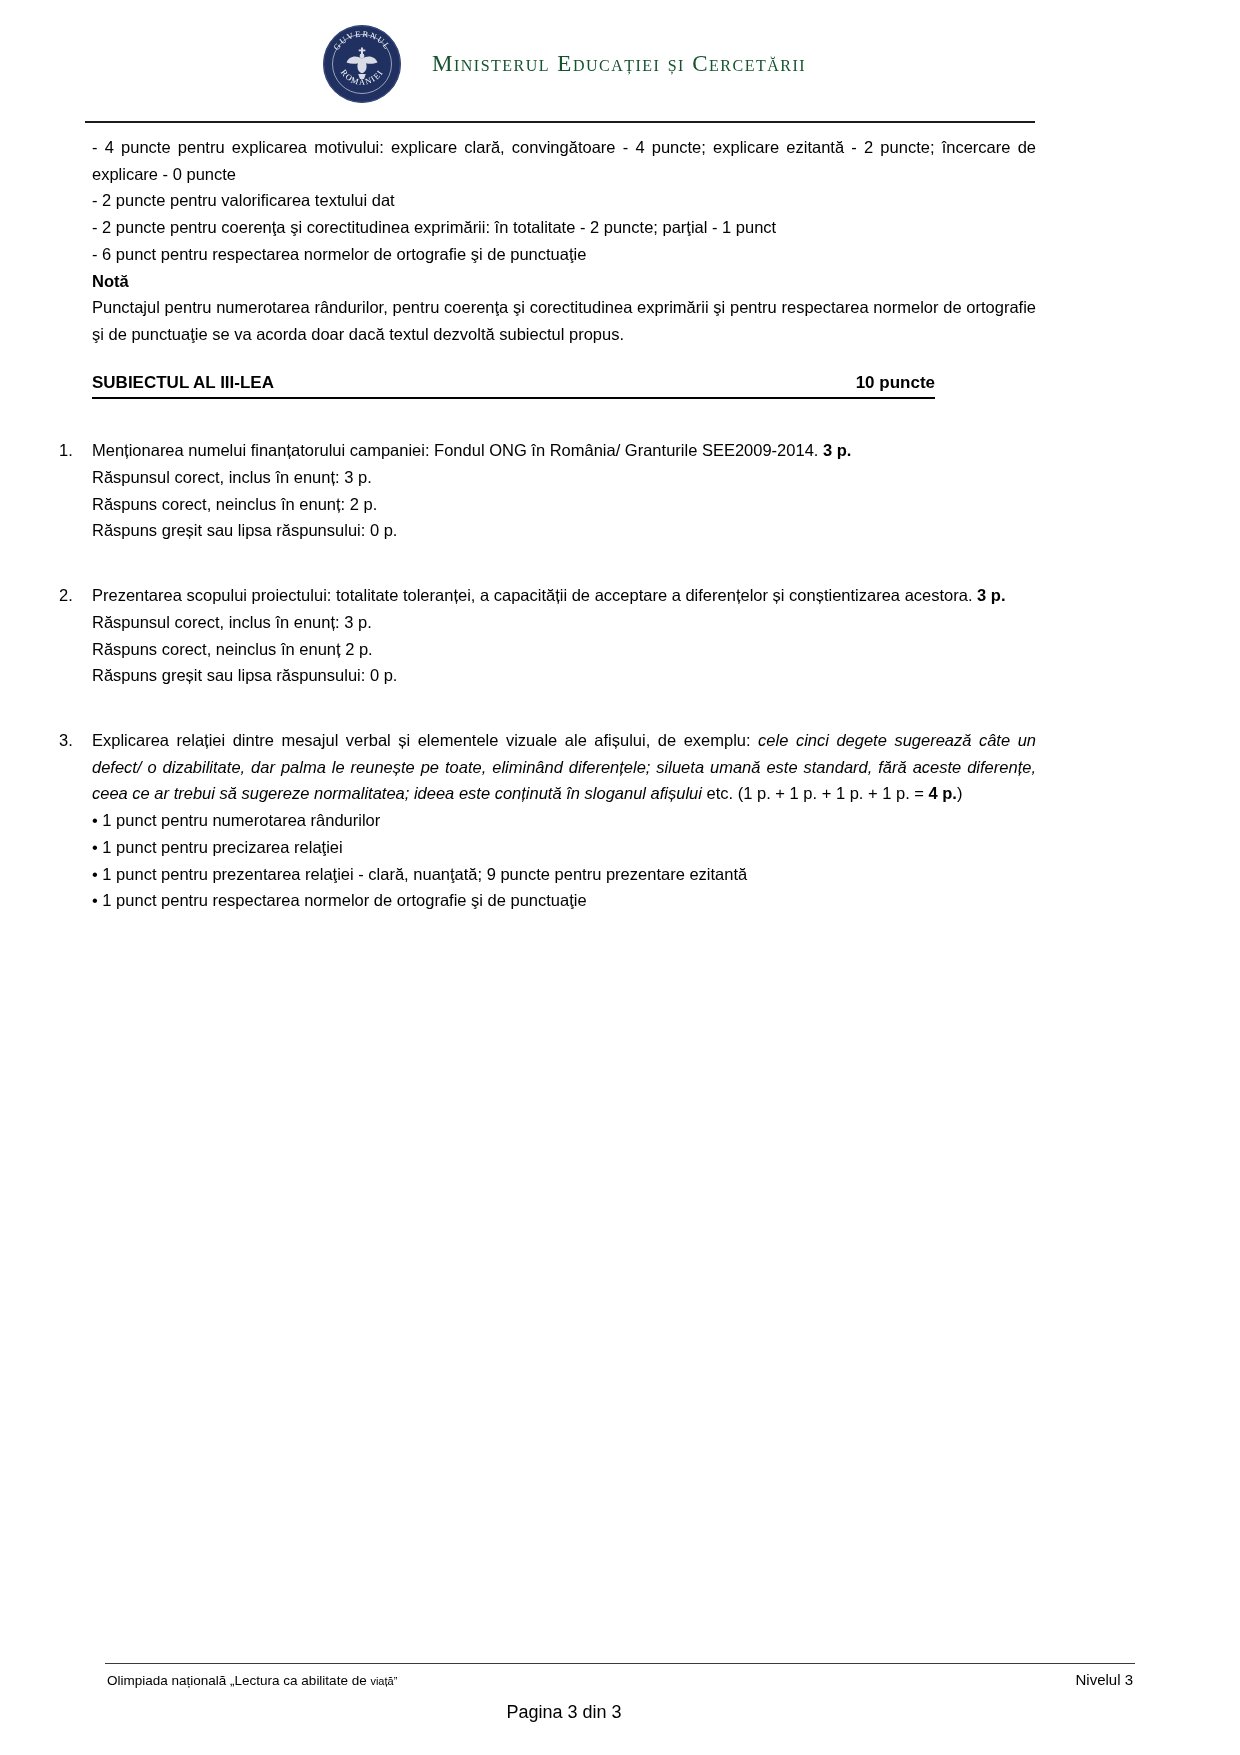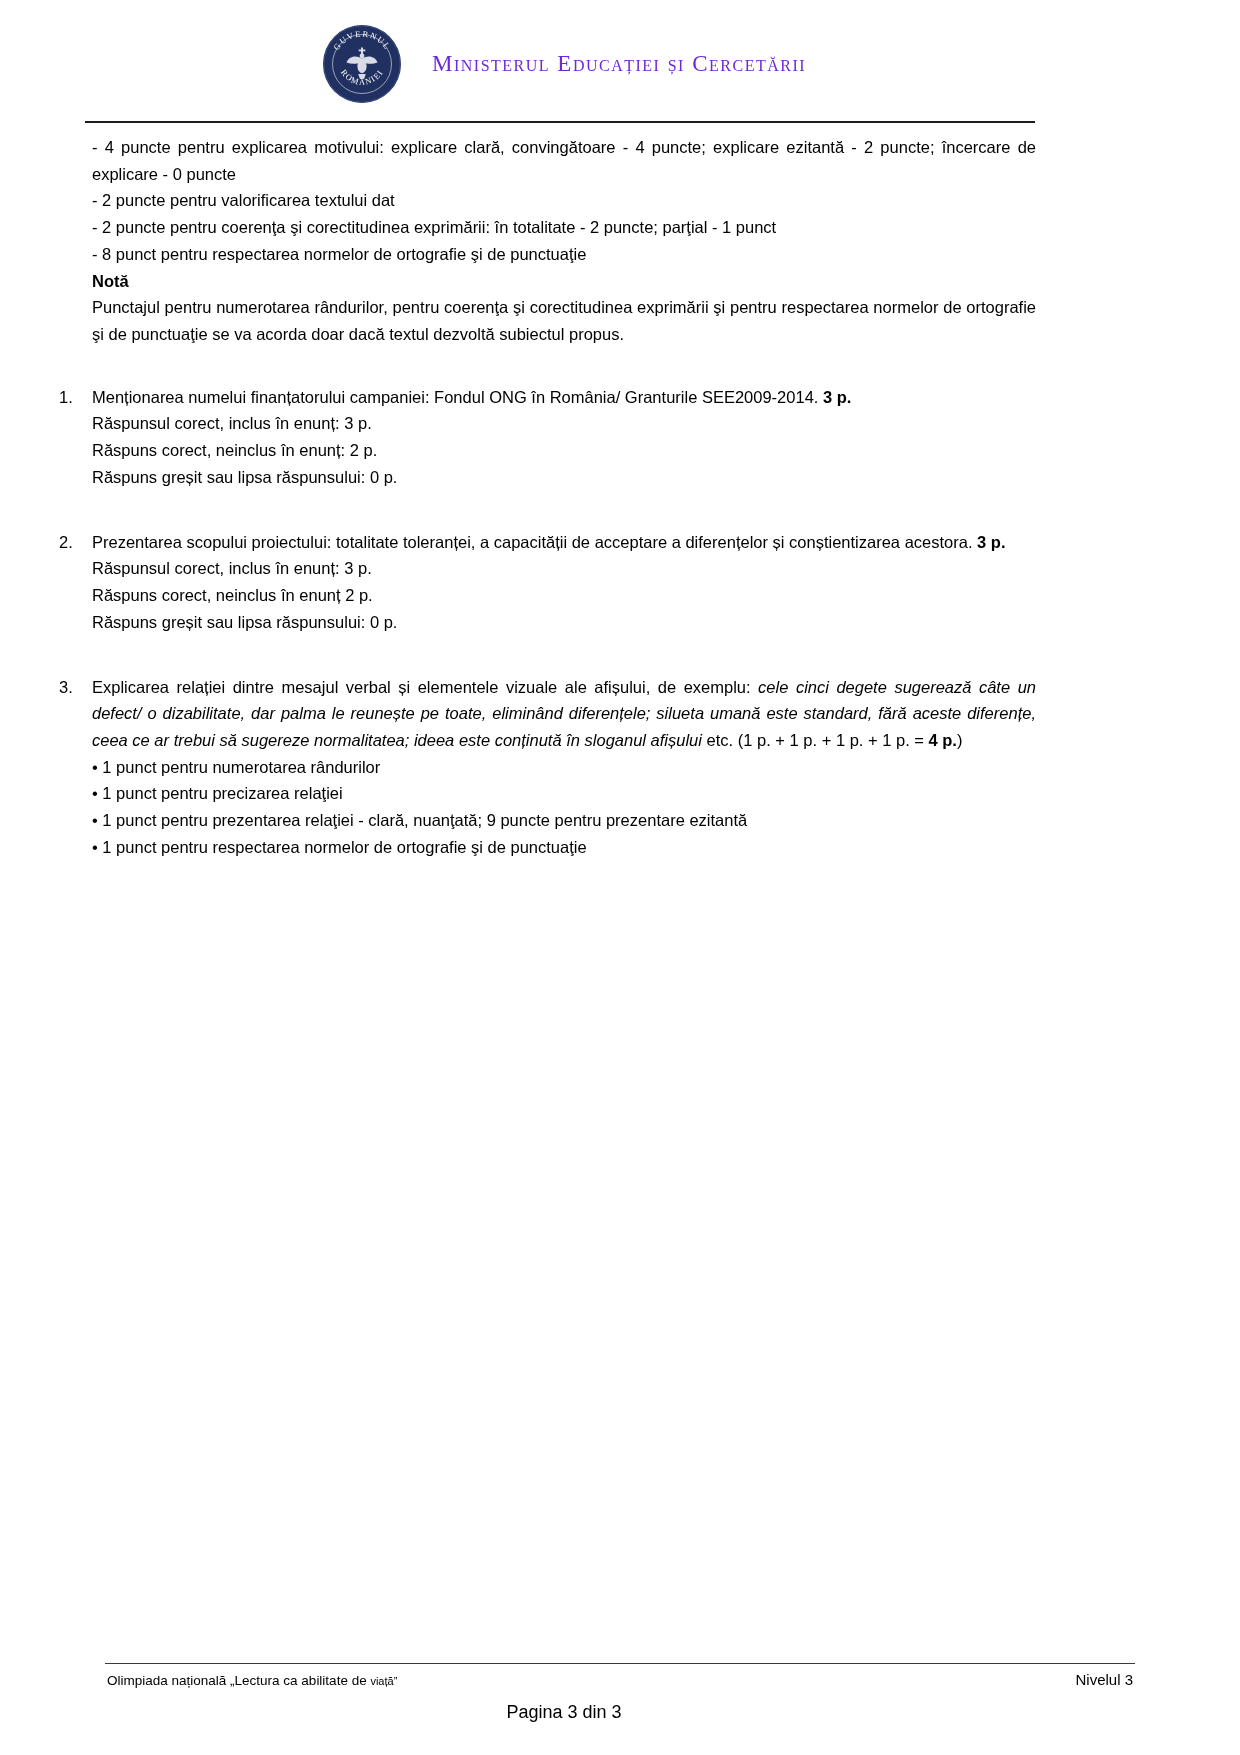--- a/index.html
+++ b/index.html
@@ -8,21 +8,21 @@
     position:relative; width:1240px; height:1755px; margin:0 auto;
     background:#ffffff; overflow:hidden;
     font-family:"Liberation Sans","DejaVu Sans",sans-serif;
     font-size:16.5px; line-height:1.62; color:#000000;
   }
   .header { position:absolute; top:24px; left:322px; display:flex; align-items:center; gap:30px; }
   .logo { width:80px; height:80px; flex:0 0 auto; }
   .ministry {
     font-family:"Liberation Serif","DejaVu Serif",serif;
     font-variant:small-caps; font-size:23px; letter-spacing:1.5px;
-    color:#6d28d9; white-space:nowrap;
+    color:#14532d; white-space:nowrap;
   }
   .header-rule { position:absolute; top:121px; left:85px; width:950px; border-top:2px solid #1c1c1c; }
   .content { position:absolute; top:134px; left:92px; width:944px; }
   .content p { margin:0; }
   .just { text-align:justify; }
   .bold { font-weight:bold; }
   .section-heading {
     display:flex; justify-content:space-between; align-items:flex-end;
     width:843px; margin-top:21px; padding-bottom:1px;
     font-weight:bold; font-size:17px; border-bottom:2px solid #000;
@@ -72,24 +72,28 @@
     </svg>
     <div class="ministry">Ministerul Educației și Cercetării</div>
   </header>
 
   <div class="header-rule"></div>
 
   <main class="content">
     <p class="just">- 4 puncte pentru explicarea motivului: explicare clară, convingătoare - 4 puncte; explicare ezitantă - 2 puncte; încercare de explicare - 0 puncte</p>
     <p>- 2 puncte pentru valorificarea textului dat</p>
     <p>- 2 puncte pentru coerenţa şi corectitudinea exprimării: în totalitate - 2 puncte; parţial - 1 punct</p>
-    <p>- 8 punct pentru respectarea normelor de ortografie şi de punctuaţie</p>
+    <p>- 6 punct pentru respectarea normelor de ortografie şi de punctuaţie</p>
     <p class="bold">Notă</p>
     <p class="just">Punctajul pentru numerotarea rândurilor, pentru coerenţa şi corectitudinea exprimării şi pentru respectarea normelor de ortografie şi de punctuaţie se va acorda doar dacă textul dezvoltă subiectul propus.</p>
 
+    <div class="section-heading">
+      <span>SUBIECTUL AL III-LEA</span>
+      <span>10 puncte</span>
+    </div>
 
     <div class="item">
       <span class="num">1.</span>
       <p><span>Menționarea numelui finanțatorului campaniei: Fondul ONG în România/ Granturile SEE2009-2014. </span><span class="item-points">3 p.</span></p>
       <p>Răspunsul corect, inclus în enunț: 3 p.</p>
       <p>Răspuns corect, neinclus în enunț: 2 p.</p>
       <p>Răspuns greșit sau lipsa răspunsului: 0 p.</p>
     </div>
 
     <div class="item">

